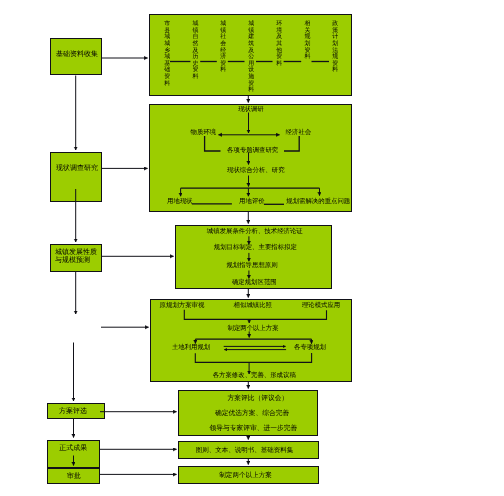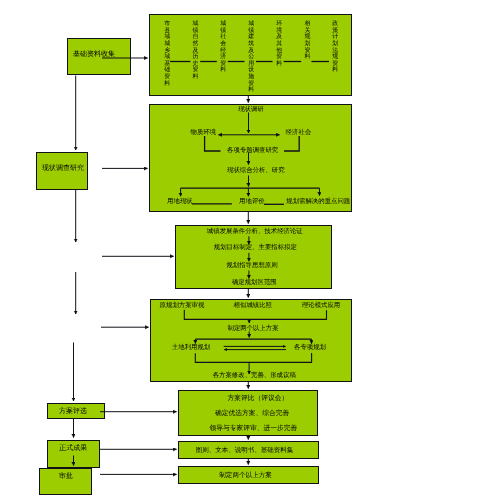--- a/index.html
+++ b/index.html
@@ -87,39 +87,43 @@
       <path d="M195.4,339.1 L311.5,339.1" stroke-width="1.1"></path>
       <path d="M195.4,339.1 L195.4,343.5" marker-end="url(#ah)"></path>
       <path d="M311.5,339.1 L311.5,343.7" marker-end="url(#ah)"></path>
       <path d="M223.7,346.4 L285.5,346.4" marker-end="url(#ahs)"></path>
       <path d="M286.1,349.6 L224.3,349.6" marker-end="url(#ahs)"></path>
       <path d="M195.3,353.3 L195.3,362.4 L311.6,362.4 L311.6,353.1" stroke-width="1.1"></path>
       <path d="M249.1,362.4 L249.1,374" marker-end="url(#ah)"></path>
     </g>
   </svg>
 
-  <div class="box" style="left:67px;top:38px;width:64px;height:37px">
+  <div class="box" style="left:50px;top:38px;width:52px;height:37px">
     <div class="tx tx7 ctr" style="left:0;top:11.5px;width:52px">基础资料收集</div>
   </div>
 
-  <div class="box" style="left:36px;top:152px;width:52px;height:38px">
+  <div class="box" style="left:50px;top:152px;width:52px;height:50px">
     <div class="tx tx7 ctr" style="left:0;top:11.5px;width:52px">现状调查研究</div>
   </div>
 
+  <div class="box" style="left:50px;top:244px;width:52px;height:27.5px">
+    <div class="tx tx7" style="left:4.1px;top:4px;width:48px;line-height:7.6px">城镇发展性质
+与规模预测</div>
+  </div>
 
 
   <div class="box" style="left:47px;top:403px;width:58px;height:15.5px">
     <div class="tx tx7 ctr" style="left:-1.5px;top:3.6px;width:53px">方案评选</div>
   </div>
 
   <div class="box" style="left:47px;top:439.5px;width:53px;height:28px">
     <div class="tx tx7 ctr" style="left:-1.2px;top:4px;width:53px">正式成果</div>
   </div>
 
-  <div class="box" style="left:39px;top:467.5px;width:53px;height:27px">
+  <div class="box" style="left:47px;top:467.5px;width:53px;height:16px">
     <div class="tx tx7 ctr" style="left:-0.8px;top:4px;width:53px">审批</div>
   </div>
 
   <div class="box" style="left:149px;top:14px;width:203px;height:81.5px">
     <div class="vtx" style="left:14.00px;top:6.3px">市县域城乡域基础资料</div>
     <div class="vtx" style="left:42.30px;top:6.3px">城镇自然及历史资料</div>
     <div class="vtx" style="left:70.20px;top:6.3px">城镇社会经济资料</div>
     <div class="vtx" style="left:98.10px;top:6.3px">城镇建筑及公用设施资料</div>
     <div class="vtx" style="left:126.20px;top:6.3px">环境及其他资料</div>
     <div class="vtx" style="left:154.40px;top:6.3px">相关规划资料</div>

